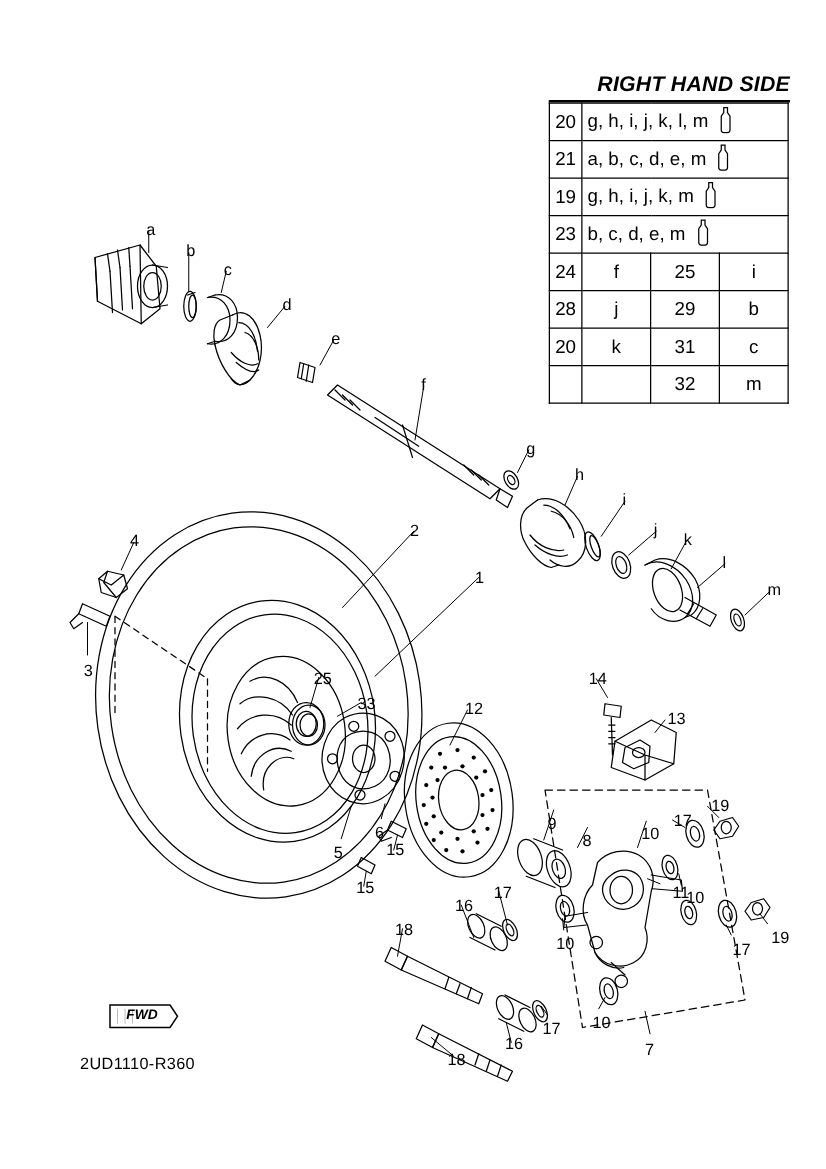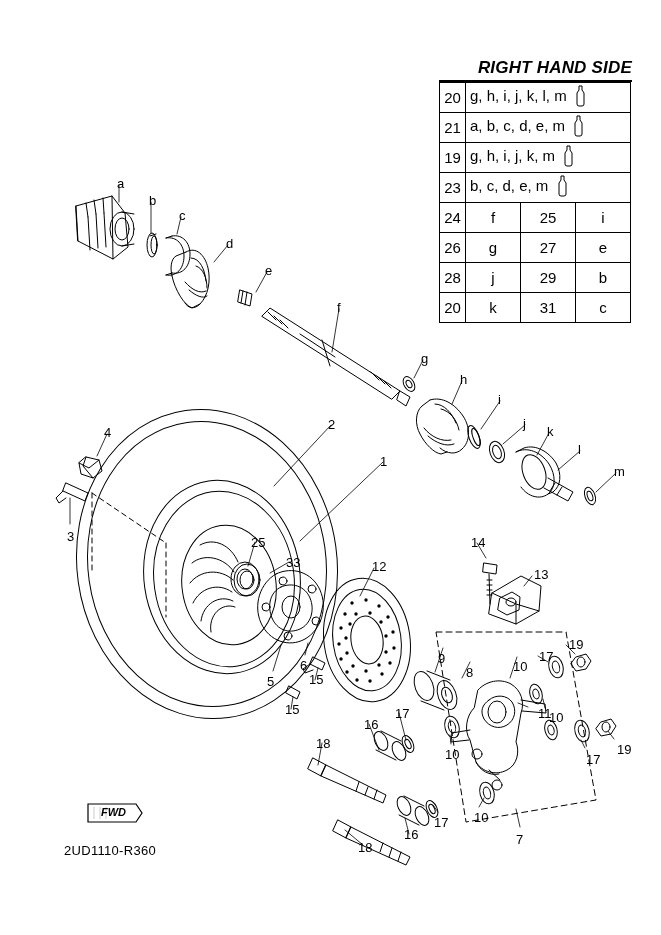--- a/index.html
+++ b/index.html
@@ -489,36 +489,36 @@
           </td>
         </tr>
 
         <tr>
           <td class="num">24</td>
           <td class="val">f</td>
           <td class="num">25</td>
           <td class="val">i</td>
         </tr>
         <tr>
-          <td class="num">26</td>
-          <td class="val">g</td>
-          <td class="num">27</td>
-          <td class="val">e</td>
-        </tr>
-        <tr>
           <td class="num">28</td>
           <td class="val">j</td>
           <td class="num">29</td>
           <td class="val">b</td>
         </tr>
         <tr>
           <td class="num">20</td>
           <td class="val">k</td>
           <td class="num">31</td>
           <td class="val">c</td>
+        </tr>
+        <tr>
+          <td class="blank"></td>
+          <td class="blank"></td>
+          <td class="num">32</td>
+          <td class="val">m</td>
         </tr>
       </tbody>
     </table>
   </div>
 
   <div id="callouts">
     <span class="lbl" style="left:117px;top:177px">a</span>
     <span class="lbl" style="left:149px;top:194px">b</span>
     <span class="lbl" style="left:179px;top:209px">c</span>
     <span class="lbl" style="left:226px;top:237px">d</span>

